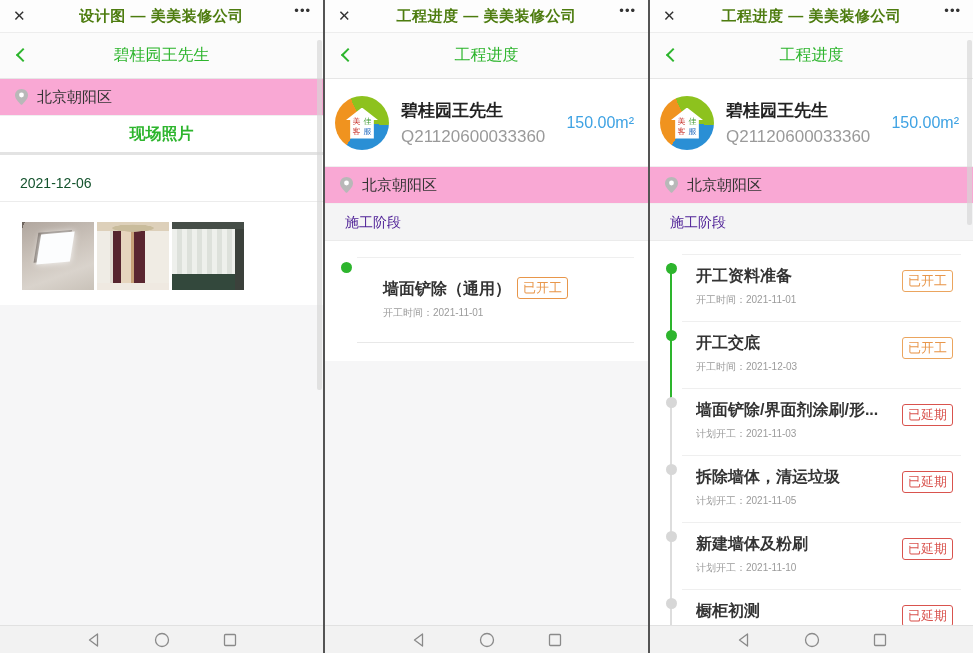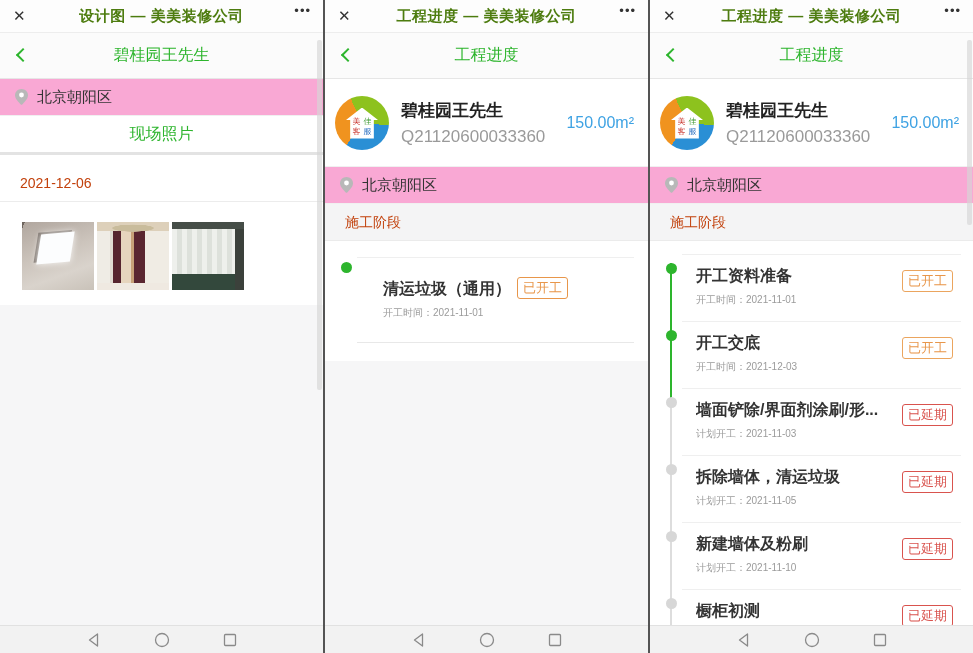--- a/index.html
+++ b/index.html
@@ -21,23 +21,23 @@
   .back-icon { position:absolute; left:18px; top:17px; width:10px; height:10px; border-left:2px solid var(--green); border-bottom:2px solid var(--green); transform:rotate(45deg); cursor:pointer; }
 
   :root { --green:#2db52d; --orange:#e8964a; --red:#d9534e; --blue:#3ea2e3; --gray-bg:#f6f6f7; }
 
   
   .loc-row { height:37px; flex:0 0 37px; display:flex; align-items:center; padding-left:15px; border-bottom:1px solid #f0f0f0; background:#f9a8d4; }
   .loc-text { margin-left:9px; font-size:15px; color:#333; }
   .pin { width:13px; height:16px; }
 
   
-  .photos-link-row { height:39px; flex:0 0 39px; line-height:36px; text-align:center; font-size:16px; font-weight:400; color:var(--green); border-bottom:3px solid #e3e3e3; background:#fff; cursor:pointer; }
+  .photos-link-row { height:39px; flex:0 0 39px; line-height:36px; text-align:center; font-size:16px; font-weight:700; color:var(--green); border-bottom:3px solid #e3e3e3; background:#fff; cursor:pointer; }
   .photo-block { background:#fff; height:150px; flex:0 0 150px; }
-  .photo-date { margin:20px 0 0 20px; font-size:14px; color:#c2410c; }
+  .photo-date { margin:20px 0 0 20px; font-size:14px; color:#14532d; }
   .thin-div { margin-top:10px; border-bottom:1px solid #ececec; }
   .photo-row { display:flex; gap:3px; padding:20px 0 0 22px; }
   .photo { width:72px; height:68px; position:relative; overflow:hidden; background:#cfc8c1; cursor:pointer; }
   .photo-ceiling { background:linear-gradient(115deg,#6e655e 0 3%,rgba(0,0,0,0) 3%),linear-gradient(160deg,#b0a69e,#ccc4bc 45%,#d9d3cc 72%,#c9c2b9); }
   .photo-ceiling .skylight { position:absolute; left:24%; top:16%; width:46%; height:44%; background:#fcfdfe; transform:skewX(-14deg) rotate(-5deg); box-shadow:0 0 7px rgba(255,255,255,.9), -3px -2px 0 #7a716a; }
   .photo-curtain { background:
       radial-gradient(closest-side at 50% 9%, #c9bc9c 0 55%, rgba(0,0,0,0) 60%),
       linear-gradient(#ddd0ba 0 13%, rgba(0,0,0,0) 13%),
       linear-gradient(rgba(0,0,0,0) 90%, #efe9e1 90%),
       linear-gradient(90deg,#efece5 0 18%,#e0dbd2 18% 22%,#56242e 22% 34%,#e6d5be 34% 47%,#c7a178 47% 52%,#5a2630 52% 66%,#f0ece4 66% 100%); }
@@ -54,21 +54,21 @@
     background:conic-gradient(from 215deg,#f0931f 0 120deg,#8dc21e 120deg 240deg,#2a8fd5 240deg 360deg); }
   .logo-house { position:absolute; left:11px; top:12px; width:32px; height:31px; background:#fff;
     clip-path:polygon(50% 0,100% 40%,87% 40%,87% 100%,13% 100%,13% 40%,0 40%);
     display:grid; grid-template-columns:1fr 1fr; place-items:center; padding:10px 5px 2px 5px; font-size:8px; line-height:1; }
   .lh-r { color:#c8332b; } .lh-g { color:#3f9a32; } .lh-b { color:#2a6fc0; }
   .cust { flex:1 1 auto; margin-left:12px; }
   .cust-name { font-size:17px; font-weight:700; color:#222; }
   .cust-code { font-size:17px; color:#9a9a9a; margin-top:5px; }
   .cust-area { font-size:16px; color:var(--blue); white-space:nowrap; }
 
-  .section-strip { height:37px; flex:0 0 37px; line-height:37px; padding-left:20px; background:#f4f4f5; color:#c2410c; font-size:14px; border-bottom:1px solid #ebebeb; }
+  .section-strip { height:37px; flex:0 0 37px; line-height:37px; padding-left:20px; background:#f4f4f5; color:#4c1d95; font-size:14px; border-bottom:1px solid #ebebeb; }
 
   
   .timeline { position:relative; background:#fff; overflow:hidden; }
   .tl-mid { height:120px; flex:0 0 120px; }
   .tl-right { height:384px; flex:0 0 384px; }
   .rail { position:absolute; left:20px; width:2px; }
   .rail-green { top:22px; height:136px; background:var(--green); }
   .rail-gray  { top:158px; height:230px; background:#ddd; }
   .t-items { margin-top:13px; }
   .t-item { position:relative; margin:0 12px 0 32px; height:67px; border-top:1px solid #efefef; padding:11px 0 0 14px; cursor:pointer; }
@@ -173,21 +173,21 @@
       <svg class="pin" viewBox="0 0 13 16">
           <path d="M6.5 0C2.9 0 0 2.8 0 6.2 0 10.6 6.5 16 6.5 16S13 10.6 13 6.2C13 2.8 10.1 0 6.5 0z" fill="#b8b8b8"></path>
           <circle cx="6.5" cy="6" r="2.4" fill="#fff"></circle>
         </svg>
       <span class="loc-text">北京朝阳区</span>
     </div>
     <div class="section-strip">施工阶段</div>
     <div class="timeline tl-mid">
       <div class="t-item-wide">
         <span class="t-dot dot-green"></span>
-        <span class="t-title">清运垃圾（通用）</span><span class="badge-inline badge-started">已开工</span>
+        <span class="t-title">墙面铲除（通用）</span><span class="badge-inline badge-started">已开工</span>
         <div class="t-sub">开工时间：2021-11-01</div>
       </div>
     </div>
     <div class="gray-fill"></div>
     <div class="navbar">
       <svg class="nav-ic" width="16" height="16" viewBox="0 0 16 16">
           <polygon points="11.5,2 3.5,8 11.5,14" fill="none" stroke="#8a8a8a" stroke-width="1.3" stroke-linejoin="round"></polygon>
         </svg>
       <svg class="nav-ic" width="16" height="16" viewBox="0 0 16 16">
           <circle cx="8" cy="8" r="6.5" fill="none" stroke="#8a8a8a" stroke-width="1.3"></circle>

